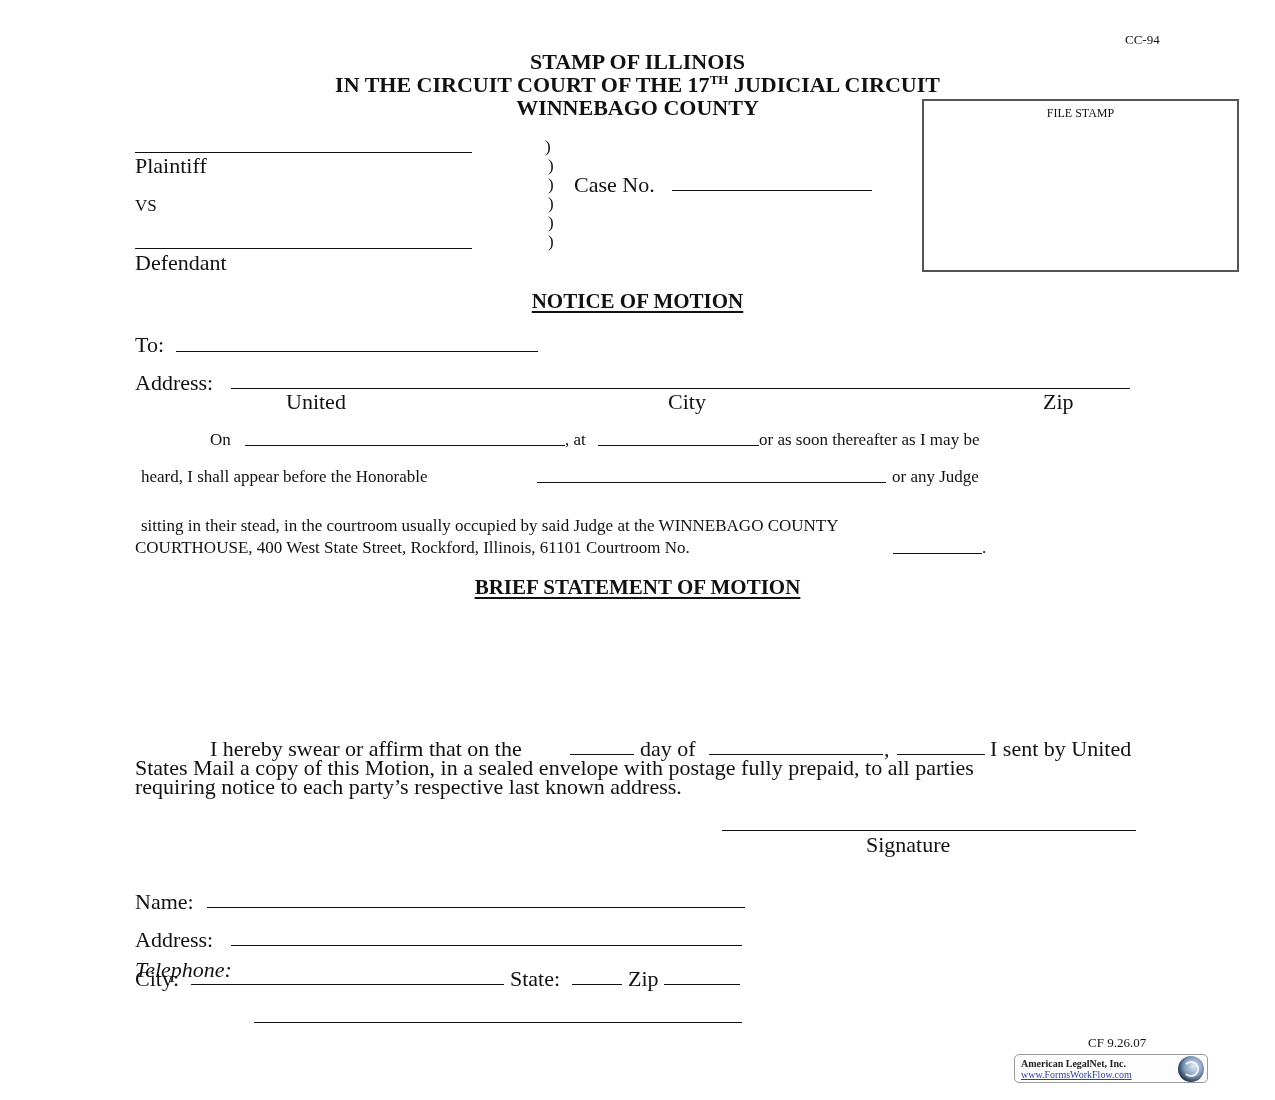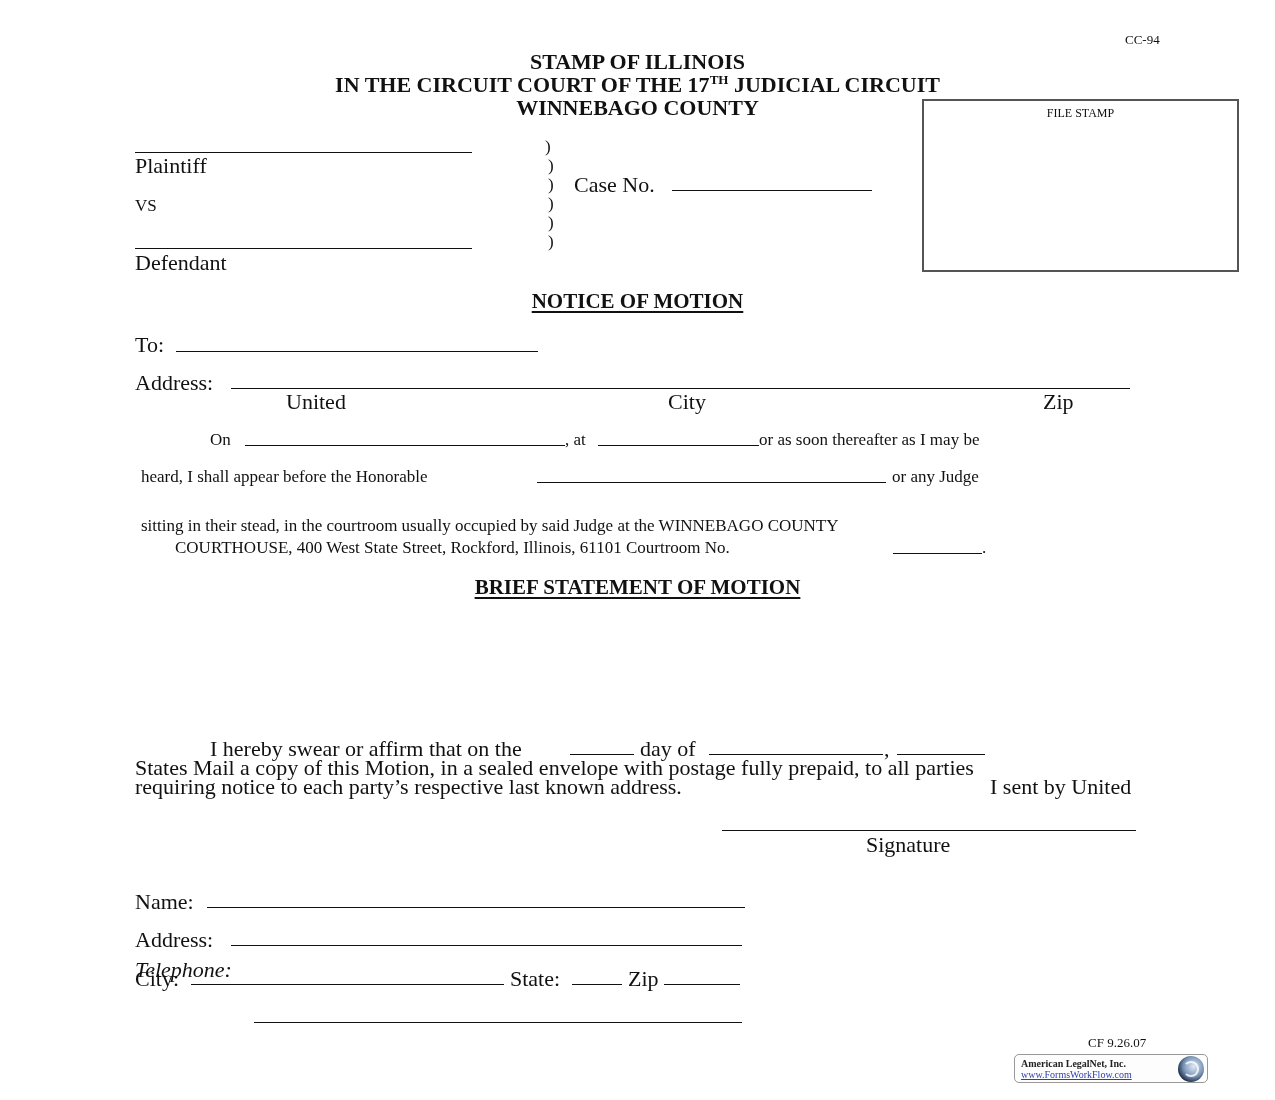--- a/index.html
+++ b/index.html
@@ -134,34 +134,34 @@
 <div class="abs t17" style="left:565px; top:430px;">, at</div>
 <div class="line" style="left:598px; top:445px; width:161px;"></div>
 <div class="abs t17" style="left:759px; top:430px;">or as soon thereafter as I may be</div>
 
 <div class="abs t17" style="left:141px; top:467px;">heard, I shall appear before the Honorable</div>
 <div class="line" style="left:537px; top:482px; width:349px;"></div>
 <div class="abs t17" style="left:892px; top:467px;">or any Judge</div>
 
 <div class="abs t17" style="left:141px; top:502px;margin-top:14px;">sitting in their stead, in the courtroom usually occupied by said Judge at the WINNEBAGO COUNTY</div>
 
-<div class="abs t17" style="left:135px; top:538px;margin-left:40px;">COURTHOUSE, 400 West State Street, Rockford, Illinois, 61101 Courtroom No.</div>
+<div class="abs t17" style="left:135px; top:538px;">COURTHOUSE, 400 West State Street, Rockford, Illinois, 61101 Courtroom No.</div>
 <div class="line" style="left:893px; top:553px; width:89px;"></div>
 <div class="abs t17" style="left:982px; top:538px;">.</div>
 
 <div class="abs title" style="top:575px;">BRIEF STATEMENT OF MOTION</div>
 <div class="abs t17" style="left:135px; top:612px; width:1000px; height:110px; white-space:normal;"></div>
 
 <div class="abs t18" style="left:210px; top:739px;">I hereby swear or affirm that on the</div>
 <div class="line" style="left:570px; top:754px; width:64px;"></div>
 <div class="abs t18" style="left:640px; top:739px;">day of</div>
 <div class="line" style="left:709px; top:754px; width:174px;"></div>
 <div class="abs t18" style="left:884px; top:739px;">,</div>
 <div class="line" style="left:897px; top:754px; width:88px;"></div>
-<div class="abs t18" style="left:990px; top:739px;margin-top:38px;">I sent by United</div>
+<div class="abs t18" style="left:990px; top:739px;">I sent by United</div>
 <div class="abs t18" style="left:135px; top:758px;">States Mail a copy of this Motion, in a sealed envelope with postage fully prepaid, to all parties</div>
 <div class="abs t18" style="left:135px; top:777px;">requiring notice to each party’s respective last known address.</div>
 
 <div class="line" style="left:722px; top:830px; width:414px;"></div>
 <div class="abs t18" style="left:866px; top:835px;">Signature</div>
 
 <div class="abs t18" style="left:135px; top:892px;">Name:</div>
 <div class="line" style="left:207px; top:907px; width:538px;"></div>
 
 <div class="abs t18" style="left:135px; top:930px;">Address:</div>

